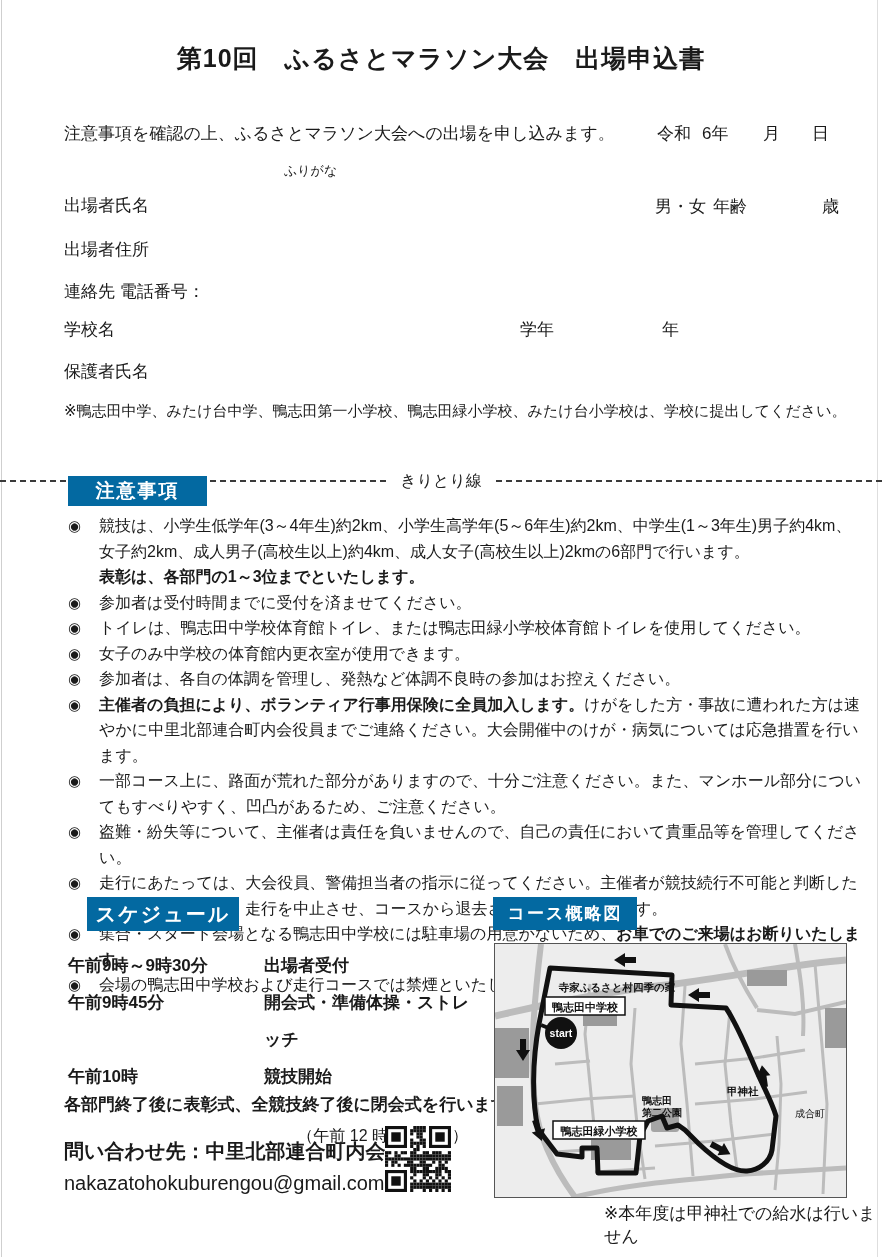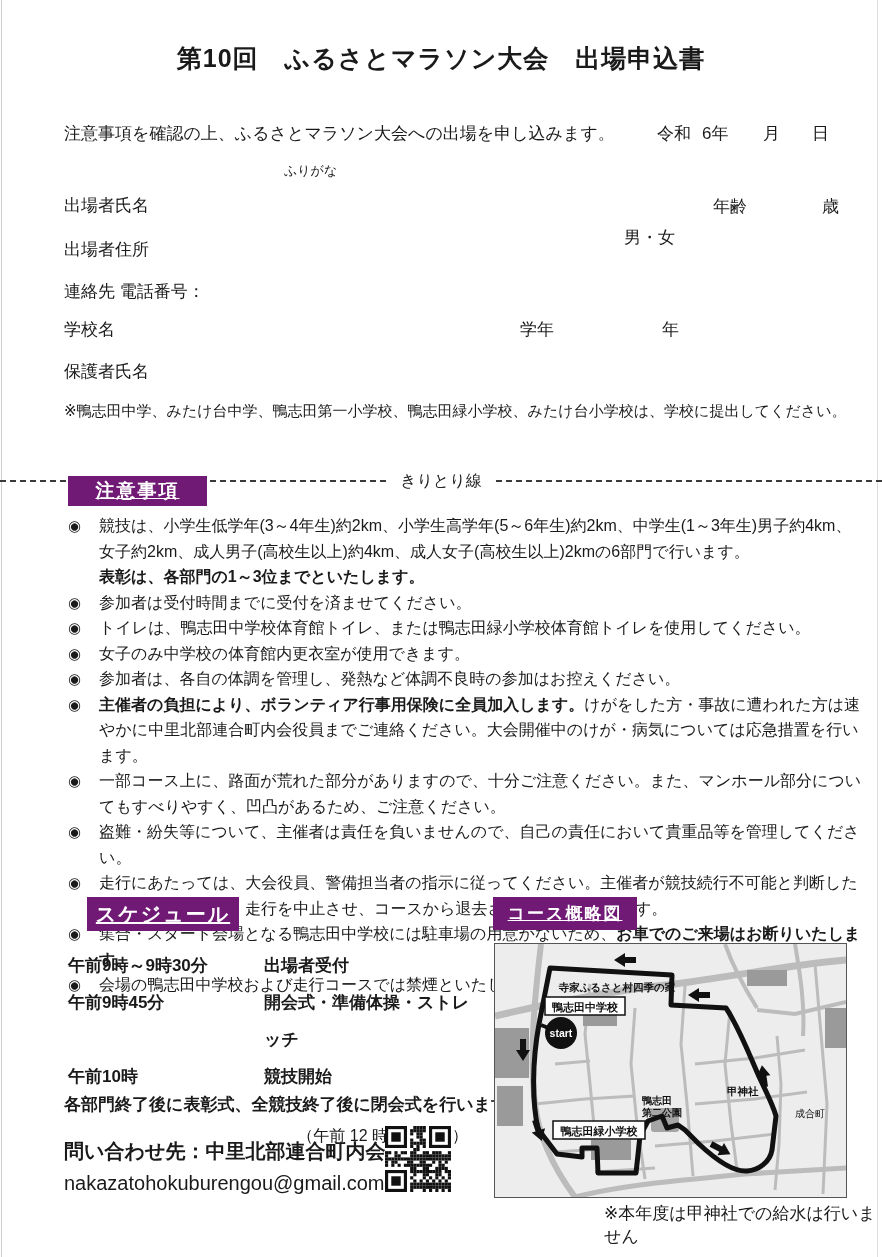--- a/index.html
+++ b/index.html
@@ -21,22 +21,22 @@
   .f13{font-size:13px;}
   
   .cutline{
     position:absolute;top:472px;left:0;right:0;height:18px;
     display:flex;align-items:center;
   }
   .cutline .dash{flex:1;height:0;border-top:2px dashed #3a3a3a;}
   .cutline .lbl{font-size:16px;margin:0 14px;color:#222;}
   
   .sec-hdr{
-    position:absolute;background:#701a75;color:#fff;font-weight:bold;
-    display:flex;align-items:center;justify-content:center;letter-spacing:2px;text-decoration:underline;
+    position:absolute;background:#0369a1;color:#fff;font-weight:bold;
+    display:flex;align-items:center;justify-content:center;letter-spacing:2px;
   }
   #notice-hdr{left:68px;top:476px;width:139px;height:30px;font-size:19px;}
   #schedule-hdr{left:63px;top:897px;width:152px;height:34px;font-size:20px;margin-left:24px;}
   #course-hdr{left:493px;top:897px;width:144px;height:33px;font-size:17px;}
   
   .notice-list{
     position:absolute;left:66px;top:513px;width:800px;
     list-style:none;margin:0;padding:0;
   }
   .notice-list li{
@@ -72,21 +72,21 @@
 
 <div class="abs f17" style="left:64px;top:122px;">注意事項を確認の上、ふるさとマラソン大会への出場を申し込みます。</div>
 <div class="abs f17" style="left:657px;top:122px;">令和</div>
 <div class="abs f17" style="left:702px;top:122px;text-align:right;">6年</div>
 <div class="abs f17" style="left:763px;top:122px;">月</div>
 <div class="abs f17" style="left:812px;top:122px;">日</div>
 
 <div class="abs f13" style="left:284px;top:162px;">ふりがな</div>
 
 <div class="abs f17" style="left:64px;top:194px;">出場者氏名</div>
-<div class="abs f17" style="left:624px;top:195px;margin-top:31px;">男・女</div>
+<div class="abs f17" style="left:655px;top:195px;">男・女</div>
 <div class="abs f17" style="left:713px;top:195px;">年齢</div>
 <div class="abs f17" style="left:822px;top:195px;">歳</div>
 
 <div class="abs f17" style="left:64px;top:238px;">出場者住所</div>
 <div class="abs f17" style="left:64px;top:280px;">連絡先 電話番号：</div>
 
 <div class="abs f17" style="left:64px;top:318px;">学校名</div>
 <div class="abs f17" style="left:520px;top:318px;">学年</div>
 <div class="abs f17" style="left:662px;top:318px;">年</div>
 

